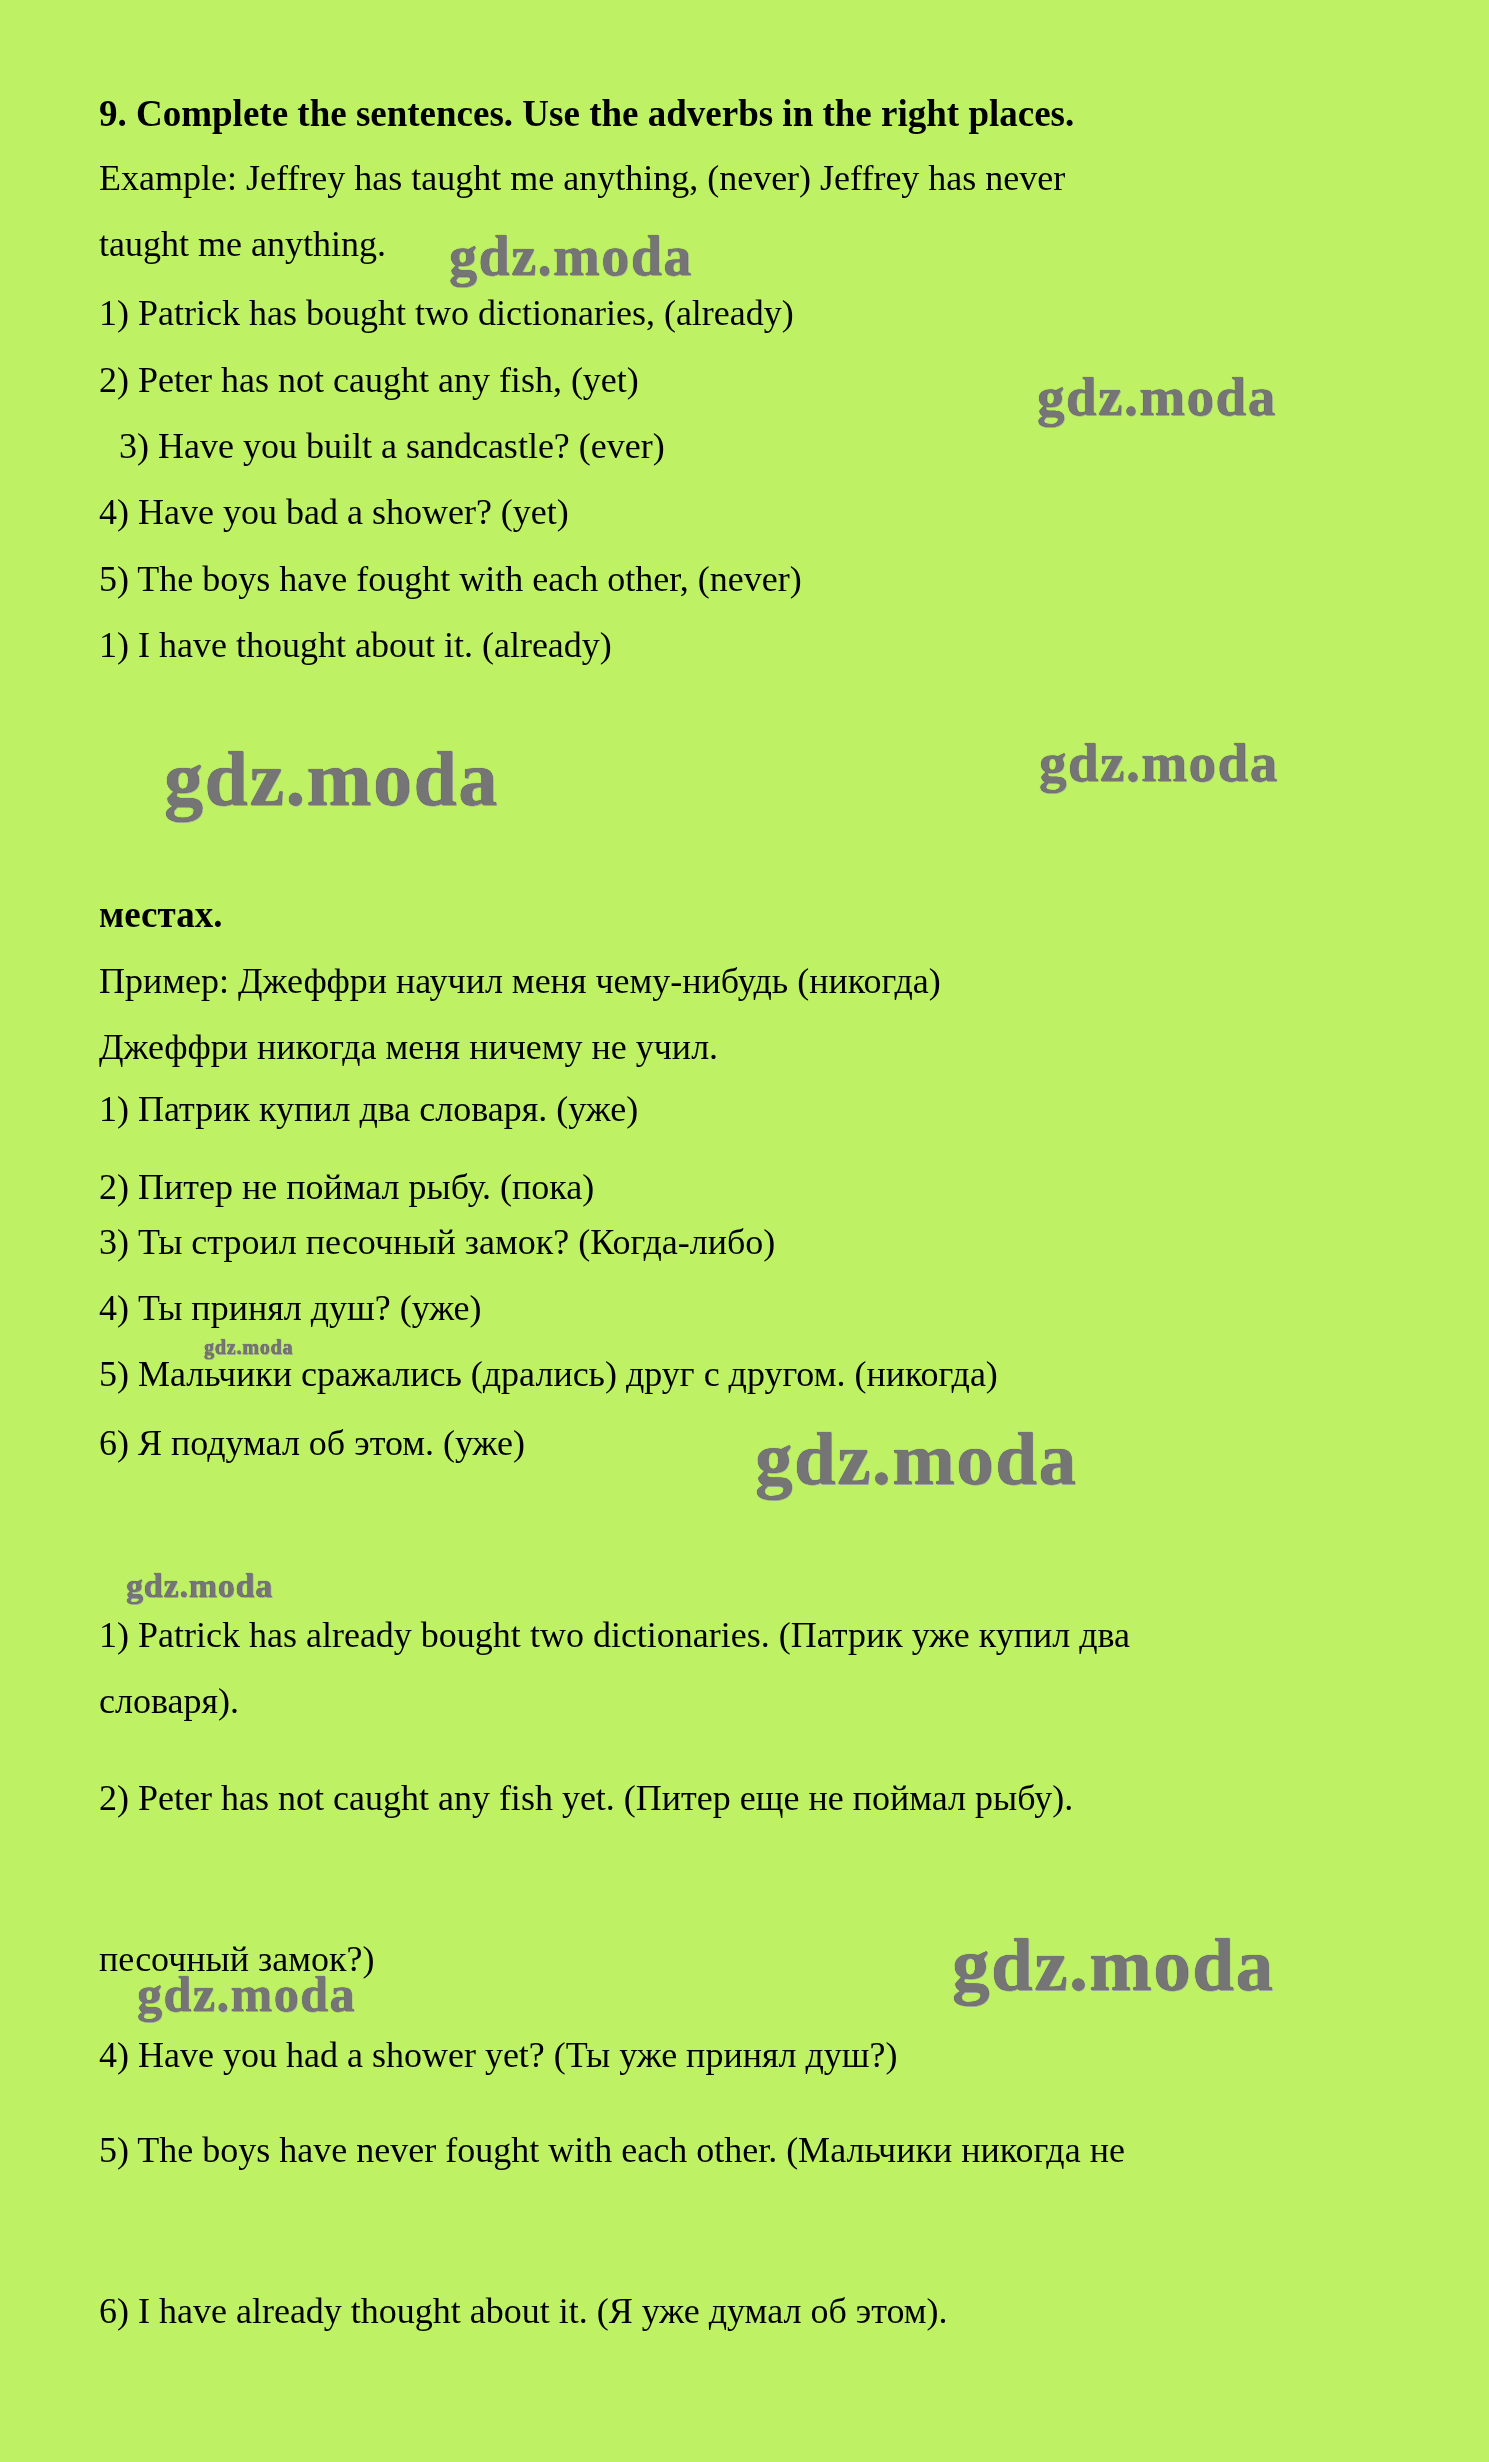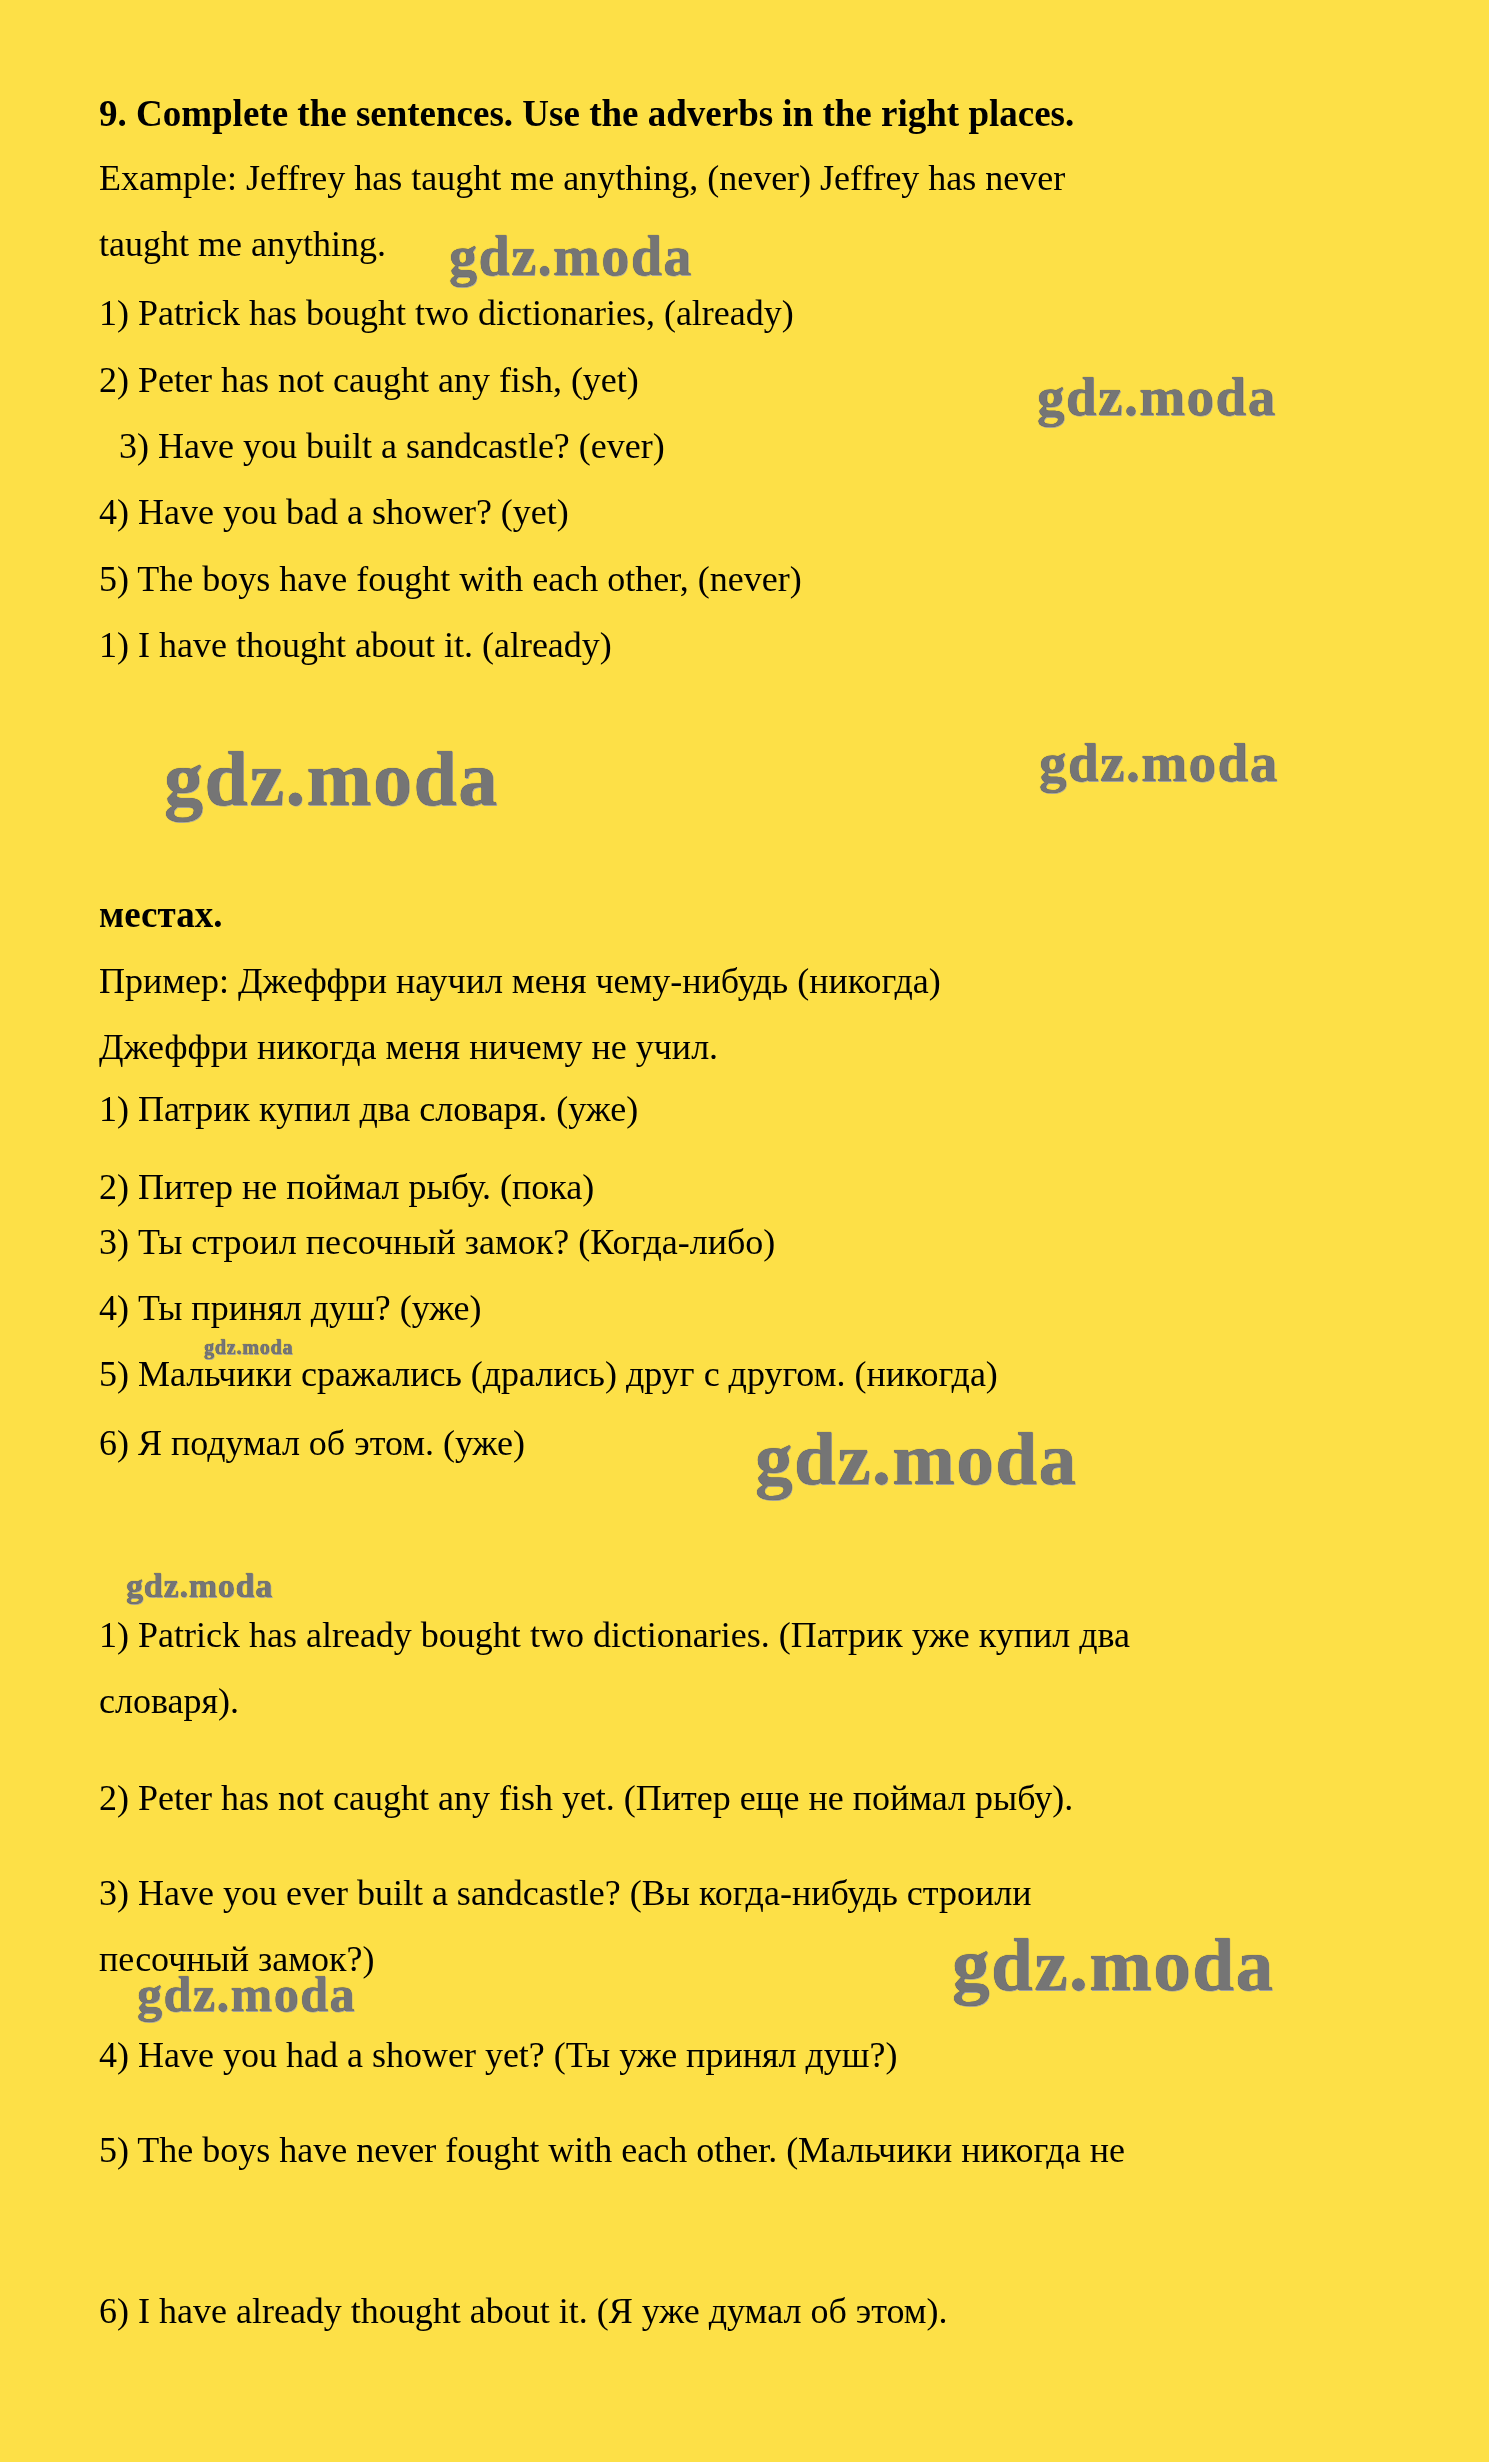--- a/index.html
+++ b/index.html
@@ -4,21 +4,21 @@
 <style>
   html, body {
     margin: 0;
     padding: 0;
     background: #ffffff;
   }
   #page {
     position: relative;
     width: 1489px;
     height: 2462px;
-    background: #fde047;
+    background: #bef264;
     font-family: "Liberation Serif", "DejaVu Serif", serif;
     color: #000000;
     overflow: hidden;
   }
   .line {
     position: absolute;
     left: 99px;
     font-size: 36px;
     line-height: 43px;
     white-space: nowrap;
@@ -59,21 +59,20 @@
   <div class="line" style="top:1088px;">1) Патрик купил два словаря. (уже)</div>
   <div class="line" style="top:1154px;margin-top:12px;">2) Питер не поймал рыбу. (пока)</div>
   <div class="line" style="top:1221px;">3) Ты строил песочный замок? (Когда-либо)</div>
   <div class="line" style="top:1287px;">4) Ты принял душ? (уже)</div>
   <div class="line" style="top:1353px;">5) Мальчики сражались (дрались) друг с другом. (никогда)</div>
   <div class="line" style="top:1422px;">6) Я подумал об этом. (уже)</div>
 
   <div class="line" style="top:1614px;">1) Patrick has already bought two dictionaries. (Патрик уже купил два</div>
   <div class="line" style="top:1680px;">словаря).</div>
   <div class="line" style="top:1777px;">2) Peter has not caught any fish yet. (Питер еще не поймал рыбу).</div>
-  <div class="line" style="top:1872px;">3) Have you ever built a sandcastle? (Вы когда-нибудь строили</div>
   <div class="line" style="top:1938px;">песочный замок?)</div>
   <div class="line" style="top:2034px;">4) Have you had a shower yet? (Ты уже принял душ?)</div>
   <div class="line" style="top:2129px;">5) The boys have never fought with each other. (Мальчики никогда не</div>
   <div class="line" style="top:2290px;">6) I have already thought about it. (Я уже думал об этом).</div>
 
   <span class="wm" style="left:449px;  top:224px;  font-size:56px;">gdz.moda</span>
   <span class="wm" style="left:1037px; top:365px;  font-size:55px;">gdz.moda</span>
   <span class="wm" style="left:164px;  top:734px;  font-size:78px;">gdz.moda</span>
   <span class="wm" style="left:1039px; top:731px;  font-size:55px;">gdz.moda</span>
   <span class="wm" style="left:204px;  top:1336px; font-size:20px; letter-spacing:0.8px;">gdz.moda</span>

